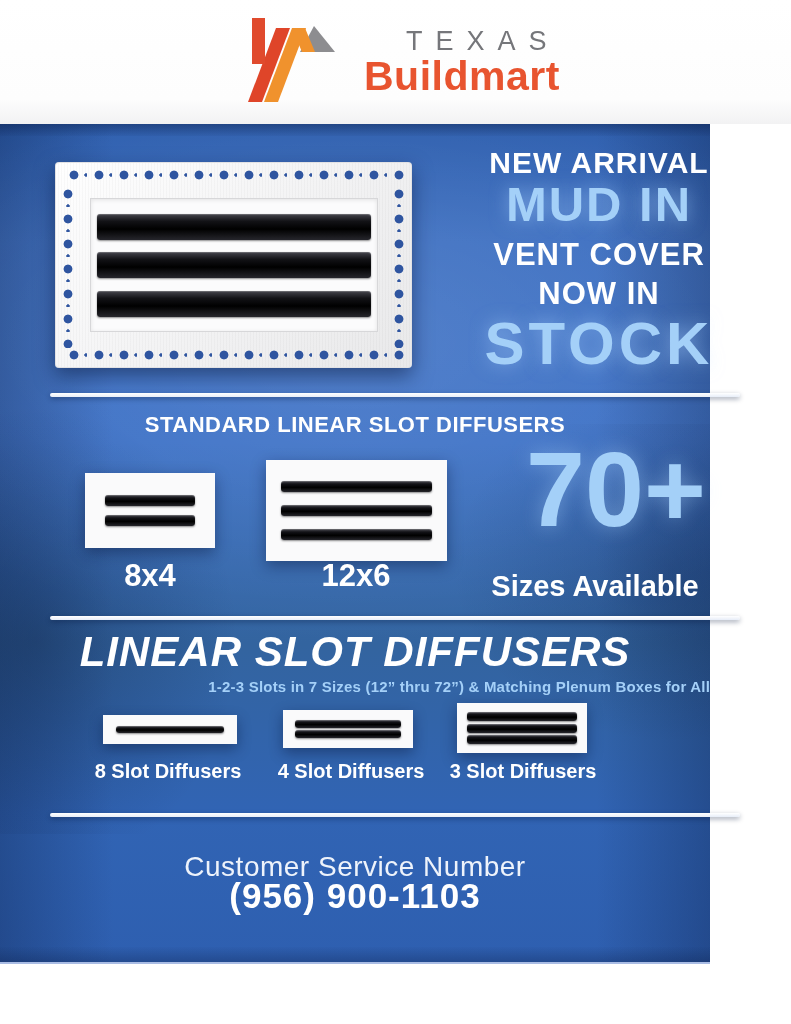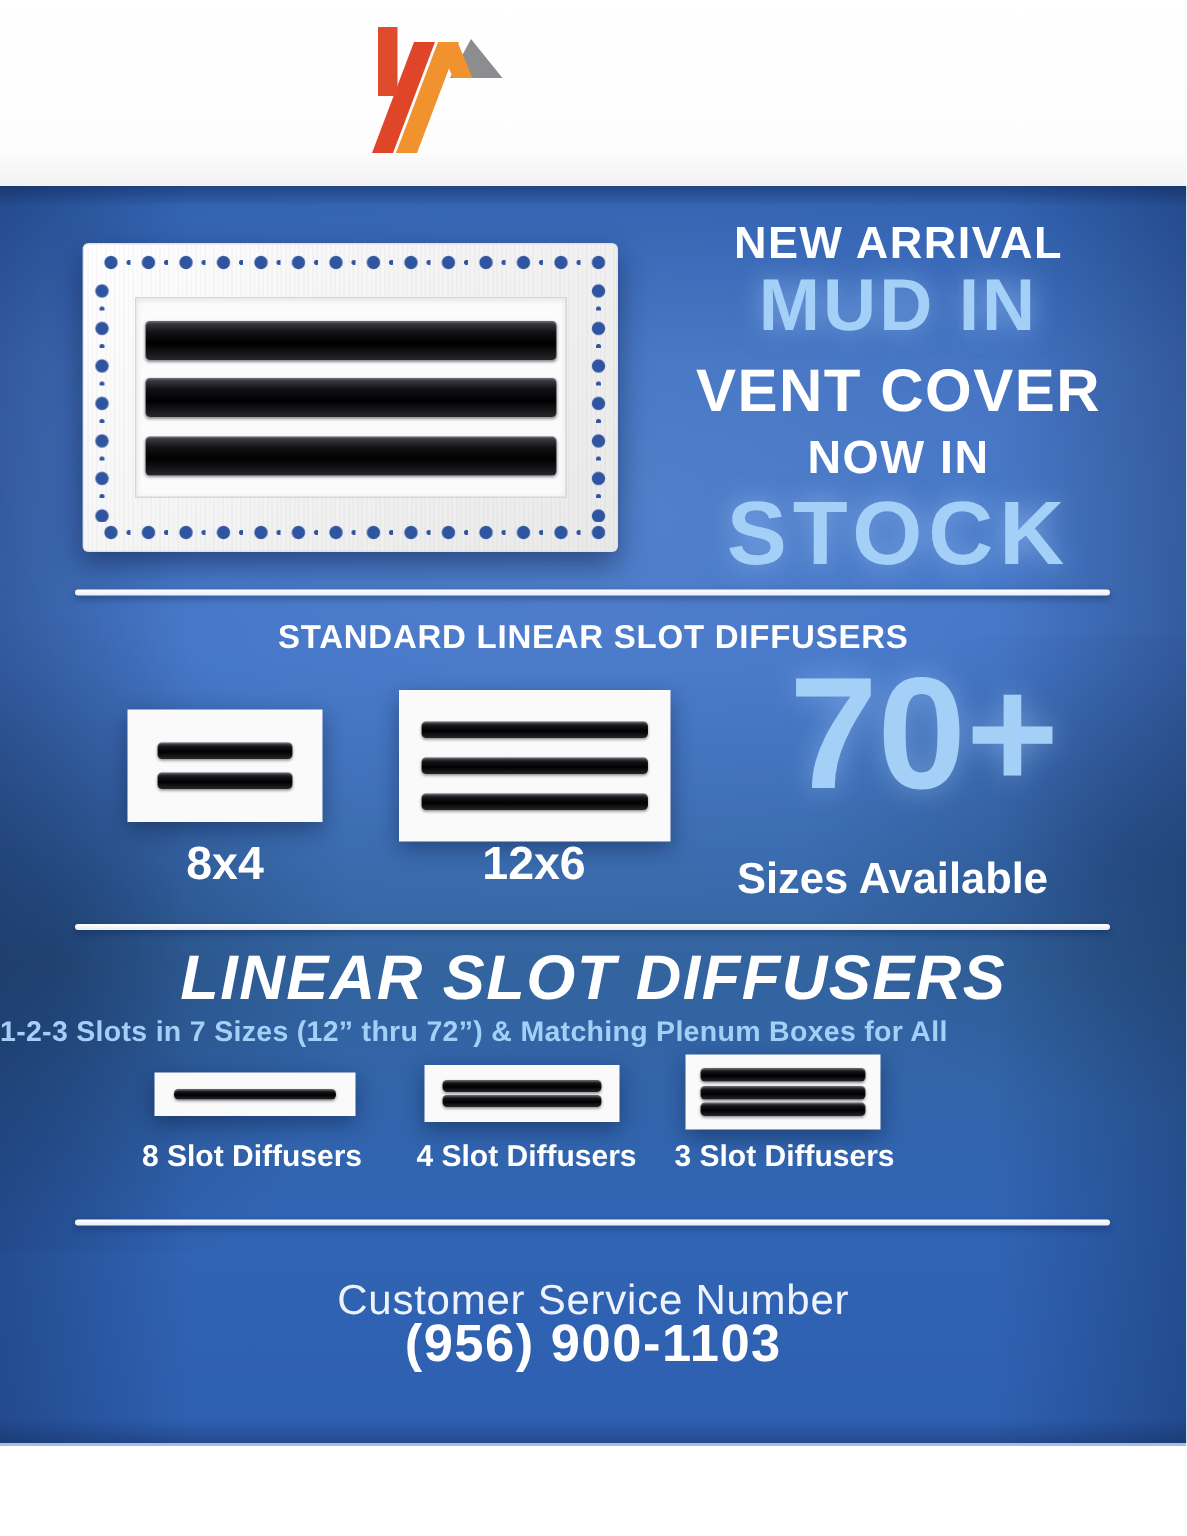--- a/index.html
+++ b/index.html
@@ -8,21 +8,21 @@
     font-family:"Liberation Sans","DejaVu Sans",sans-serif;
   }
   
   .header{position:absolute;left:0;top:0;width:791px;height:124px;background:linear-gradient(180deg,#ffffff 0%,#fdfdfd 80%,#f2f2f3 100%);}
   .logo-mark{position:absolute;left:238px;top:18px;}
   .brand-text{position:absolute;left:364px;top:28px;}
   .brand-top{font-size:27px;font-weight:400;color:#75767a;letter-spacing:13px;margin-left:42px;line-height:1;}
   .brand-bottom{font-size:41px;font-weight:700;color:#e8542f;line-height:1;margin-top:1px;letter-spacing:0.5px;}
   
   .blue-area{
-    position:absolute;left:0;top:124px;width:791px;height:838px;
+    position:absolute;left:0;top:124px;width:710px;height:838px;
     background:
       radial-gradient(130% 60% at 50% 26%, rgba(255,255,255,0.12), rgba(255,255,255,0) 60%),
       linear-gradient(90deg, rgba(8,24,60,0.30), rgba(8,24,60,0) 16%, rgba(8,24,60,0) 84%, rgba(8,24,60,0.30)),
       linear-gradient(180deg,#2c5dad 0%,#3a6dc0 14%,#3b70c6 38%,#33649f 62%,#3164b4 82%,#2e5fb0 100%);
     border-bottom:2px solid #a9bce4;
   }
   .photo-hint-a{position:absolute;left:0;top:280px;width:240px;height:430px;background:radial-gradient(ellipse at 15% 55%, rgba(8,22,55,0.30), rgba(8,22,55,0) 70%);}
   .photo-hint-b{position:absolute;right:0;top:300px;width:260px;height:320px;background:radial-gradient(ellipse at 85% 45%, rgba(8,22,55,0.22), rgba(8,22,55,0) 70%);}
   .band-top{position:absolute;left:0;top:0;width:100%;height:12px;background:linear-gradient(180deg,rgba(10,28,70,0.40),rgba(10,28,70,0.05));}
   .band-bottom{position:absolute;left:0;bottom:0;width:100%;height:15px;background:linear-gradient(180deg,rgba(10,28,70,0.02),rgba(10,28,70,0.30));}
@@ -57,37 +57,37 @@
     display:flex;flex-direction:column;justify-content:space-evenly;padding:2px 6px;box-sizing:border-box;
   }
   .slot{
     background:linear-gradient(180deg,#44444c 0%,#121216 28%,#000000 58%,#26262c 100%);
     border-radius:3px;box-shadow:0 1px 2px rgba(0,0,0,0.45), inset 0 1px 1px rgba(255,255,255,0.22);
   }
   .vent-slot{height:26px;}
   .hero-text{position:absolute;left:428px;top:22px;width:342px;text-align:center;color:#ffffff;font-weight:700;}
   .hero-l1{font-size:30px;letter-spacing:1px;line-height:1.1;}
   .hero-l2{font-size:49px;letter-spacing:2px;line-height:1.05;color:#a4d0f8;text-shadow:0 0 18px rgba(170,210,255,0.55);}
-  .hero-l3{font-size:40px;letter-spacing:1px;line-height:1.25;margin-top:6px;}
+  .hero-l3{font-size:31px;letter-spacing:1px;line-height:1.25;margin-top:6px;}
   .hero-l4{font-size:31px;letter-spacing:1px;line-height:1.2;}
   .hero-l5{font-size:60px;letter-spacing:4px;line-height:1.05;color:#a4d0f8;text-shadow:0 0 18px rgba(170,210,255,0.55);text-align:center;}
   
   .std-title{position:absolute;left:0;top:288px;width:100%;text-align:center;color:#ffffff;font-size:22px;font-weight:700;letter-spacing:0.5px;}
   .card{position:absolute;background:#fafafb;box-shadow:0 5px 14px rgba(6,20,55,0.42);display:flex;flex-direction:column;justify-content:space-evenly;box-sizing:border-box;}
   .card-8x4{left:85px;top:349px;width:130px;height:75px;padding:12px 20px;}
   .card-8x4 .slot{height:11px;}
   .card-12x6{left:266px;top:336px;width:181px;height:101px;padding:8px 15px;}
   .card-12x6 .slot{height:11px;}
   .size-label{position:absolute;color:#ffffff;font-size:31px;font-weight:700;text-align:center;transform:translateX(-50%);}
   .lbl-8x4{left:150px;top:434px;} .lbl-12x6{left:356px;top:434px;}
   .big-num{position:absolute;left:481px;top:312px;width:270px;text-align:center;font-size:106px;font-weight:700;color:#a4d0f8;line-height:1;text-shadow:0 0 20px rgba(170,210,255,0.45);}
   .big-cap{position:absolute;left:450px;top:446px;width:290px;text-align:center;font-size:29px;font-weight:700;color:#ffffff;}
   
   .lin-title{position:absolute;left:0;top:504px;width:100%;text-align:center;color:#ffffff;font-size:42px;font-weight:700;letter-spacing:1px;font-style:italic;}
-  .lin-sub{position:absolute;left:0;top:554px;width:100%;text-align:left;color:#a4d0f8;font-size:19px;font-weight:700;letter-spacing:0.2px;}
+  .lin-sub{position:absolute;left:0;top:554px;width:100%;text-align:right;color:#a4d0f8;font-size:15px;font-weight:700;letter-spacing:0.2px;}
   .card-s1{left:103px;top:591px;width:134px;height:29px;padding:9px 13px;}
   .card-s1 .slot{height:7px;}
   .card-s2{left:283px;top:586px;width:130px;height:38px;padding:7px 12px;}
   .card-s2 .slot{height:8px;}
   .card-s3{left:457px;top:579px;width:130px;height:50px;padding:6px 10px;}
   .card-s3 .slot{height:9px;}
   .slot-label{position:absolute;top:636px;color:#ffffff;font-size:20px;font-weight:700;transform:translateX(-50%);white-space:nowrap;}
   .lbl-s1{left:168px;} .lbl-s2{left:351px;} .lbl-s3{left:523px;}
   
   .svc-label{position:absolute;left:0;top:727px;width:100%;text-align:center;color:#eef3fb;font-size:28px;font-weight:400;letter-spacing:0.5px;}
@@ -100,20 +100,24 @@
 <div class="page">
 
   <div class="header">
     <svg class="logo-mark" width="100" height="86" viewBox="0 0 100 86">
       <polygon points="76,8 97,34 62,34" fill="#8d8d90"></polygon>
       <polygon points="54,10 67,10 77,34 64,34" fill="#f0922d"></polygon>
       <polygon points="54,10 68,10 40,84 26,84" fill="#f0922d"></polygon>
       <polygon points="38,10 52,10 24,84 10,84" fill="#df4529"></polygon>
       <rect x="14" y="0" width="13" height="46" fill="#e04a2d"></rect>
     </svg>
+    <div class="brand-text">
+      <div class="brand-top">TEXAS</div>
+      <div class="brand-bottom">Buildmart</div>
+    </div>
   </div>
 
   <div class="blue-area">
     <div class="photo-hint-a"></div>
     <div class="photo-hint-b"></div>
     <div class="band-top"></div>
     <div class="band-bottom"></div>
 
     <div class="vent">
       <div class="dstrip d-top"></div>

